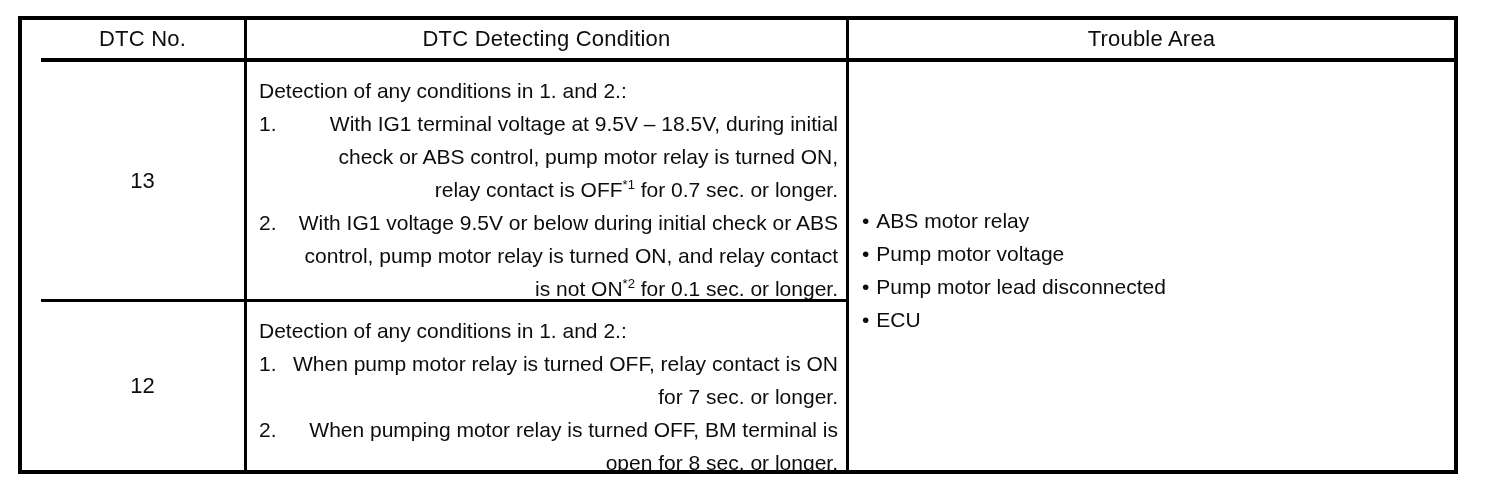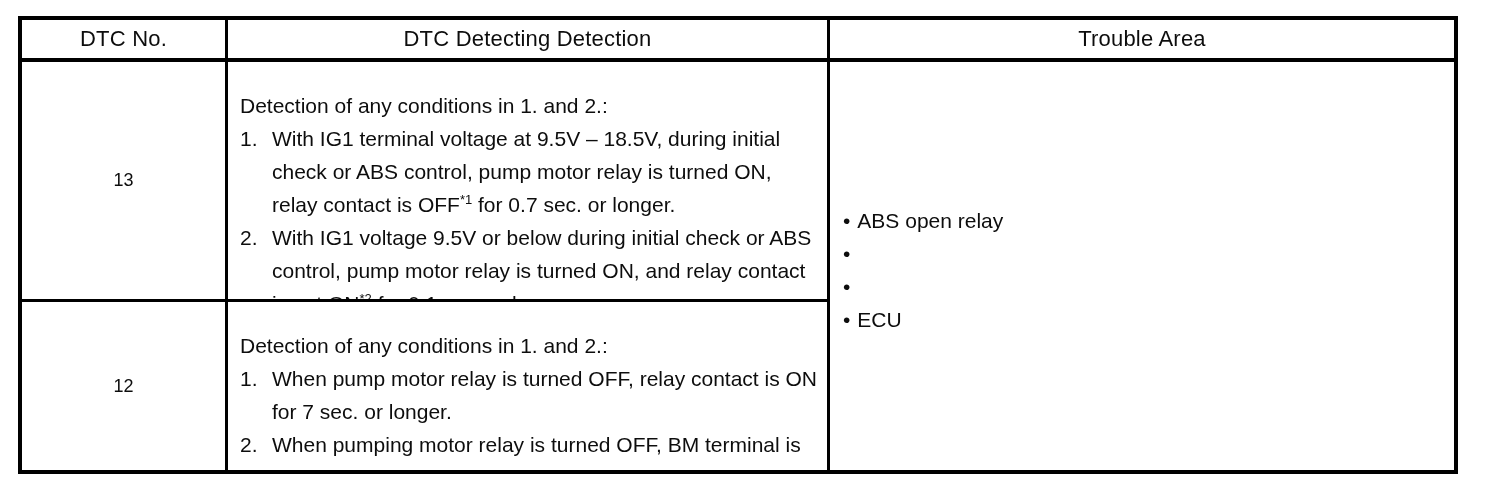--- a/index.html
+++ b/index.html
@@ -24,20 +24,21 @@
     left: 18px;
     top: 16px;
     width: 1440px;
     height: 458px;
     box-sizing: border-box;
     border: 4px solid #000000;
     display: grid;
     grid-template-columns: 206px 602px 1fr;
     grid-template-rows: 42px 240px 1fr;
     background: #ffffff;
+    padding-left: 19px;
   }
   .cell {
     box-sizing: border-box;
     border-right: 3px solid #000000;
     border-bottom: 3px solid #000000;
     overflow: hidden;
   }
   .cell.no-right { border-right: none; }
   .cell.no-bottom { border-bottom: none; }
   .header-cell {
@@ -45,39 +46,40 @@
     display: flex;
     align-items: center;
     justify-content: center;
     font-size: 22px;
     letter-spacing: 0.2px;
   }
   .dtc-no-cell {
     display: flex;
     align-items: center;
     justify-content: center;
-    font-size: 18px;
+    font-size: 22px;
   }
   .condition-cell {
     padding: 12px 8px 0 12px;
     font-size: 21px;
     line-height: 33px;
   }
   .cond-intro {
-    margin: 15px 0 0 0;
+    margin: 0 0 0 0;
   }
   .cond-item {
     display: flex;
     align-items: flex-start;
   }
   .cond-num {
     flex: 0 0 32px;
   }
   .cond-text {
     flex: 1 1 auto;
+    text-align: right;
   }
   .sup {
     font-size: 13px;
     vertical-align: super;
     line-height: 0;
   }
   .trouble-cell {
     grid-column: 3;
     grid-row: 2 / span 2;
     display: flex;
@@ -100,21 +102,21 @@
 </head>
 <body>
 
 <div class="page">
   <div class="dtc-table">
 
     <div class="cell header-cell">
       <span>DTC No.</span>
     </div>
     <div class="cell header-cell">
-      <span>DTC Detecting Detection</span>
+      <span>DTC Detecting Condition</span>
     </div>
     <div class="cell header-cell no-right">
       <span>Trouble Area</span>
     </div>
 
     <div class="cell dtc-no-cell">
       <span>13</span>
     </div>
     <div class="cell condition-cell">
         <div class="cond-intro">Detection of any conditions in 1. and 2.:</div>
@@ -124,27 +126,29 @@
         </div>
         <div class="cond-item">
           <span class="cond-num">2.</span>
           <span class="cond-text"><span>With IG1 voltage 9.5V or below during initial check or ABS control, pump motor relay is turned ON, and relay contact is not ON</span><span class="sup">*2</span><span> for 0.1 sec. or longer.</span></span>
         </div>
       </div>
 
     <div class="cell trouble-cell no-right no-bottom">
         <div class="trouble-item">
           <span class="bullet">•</span>
-          <span>ABS open relay</span>
+          <span>ABS motor relay</span>
         </div>
         <div class="trouble-item">
           <span class="bullet">•</span>
+          <span>Pump motor voltage</span>
         </div>
         <div class="trouble-item">
           <span class="bullet">•</span>
+          <span>Pump motor lead disconnected</span>
         </div>
         <div class="trouble-item">
           <span class="bullet">•</span>
           <span>ECU</span>
         </div>
       </div>
 
     <div class="cell dtc-no-cell no-bottom">
       <span>12</span>
     </div>

